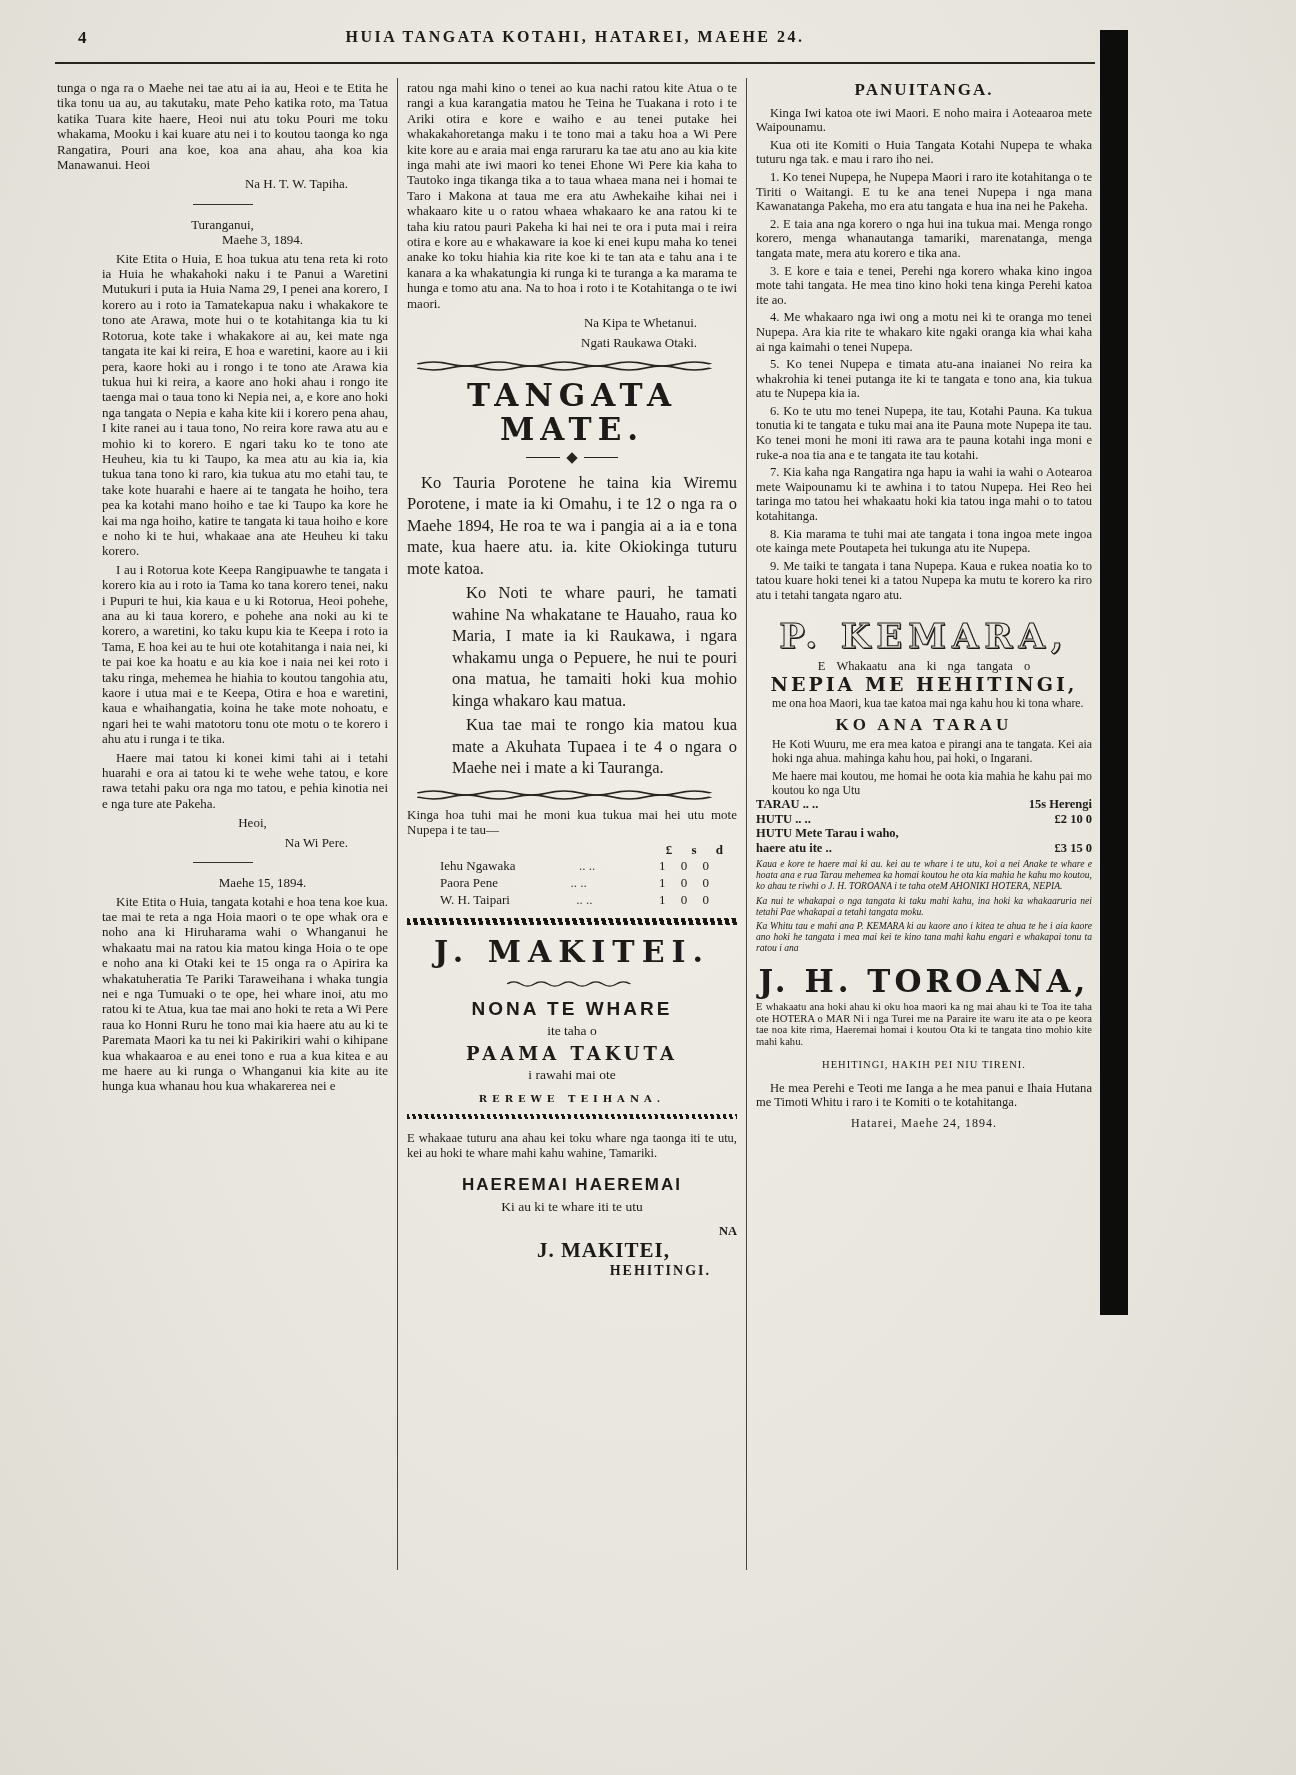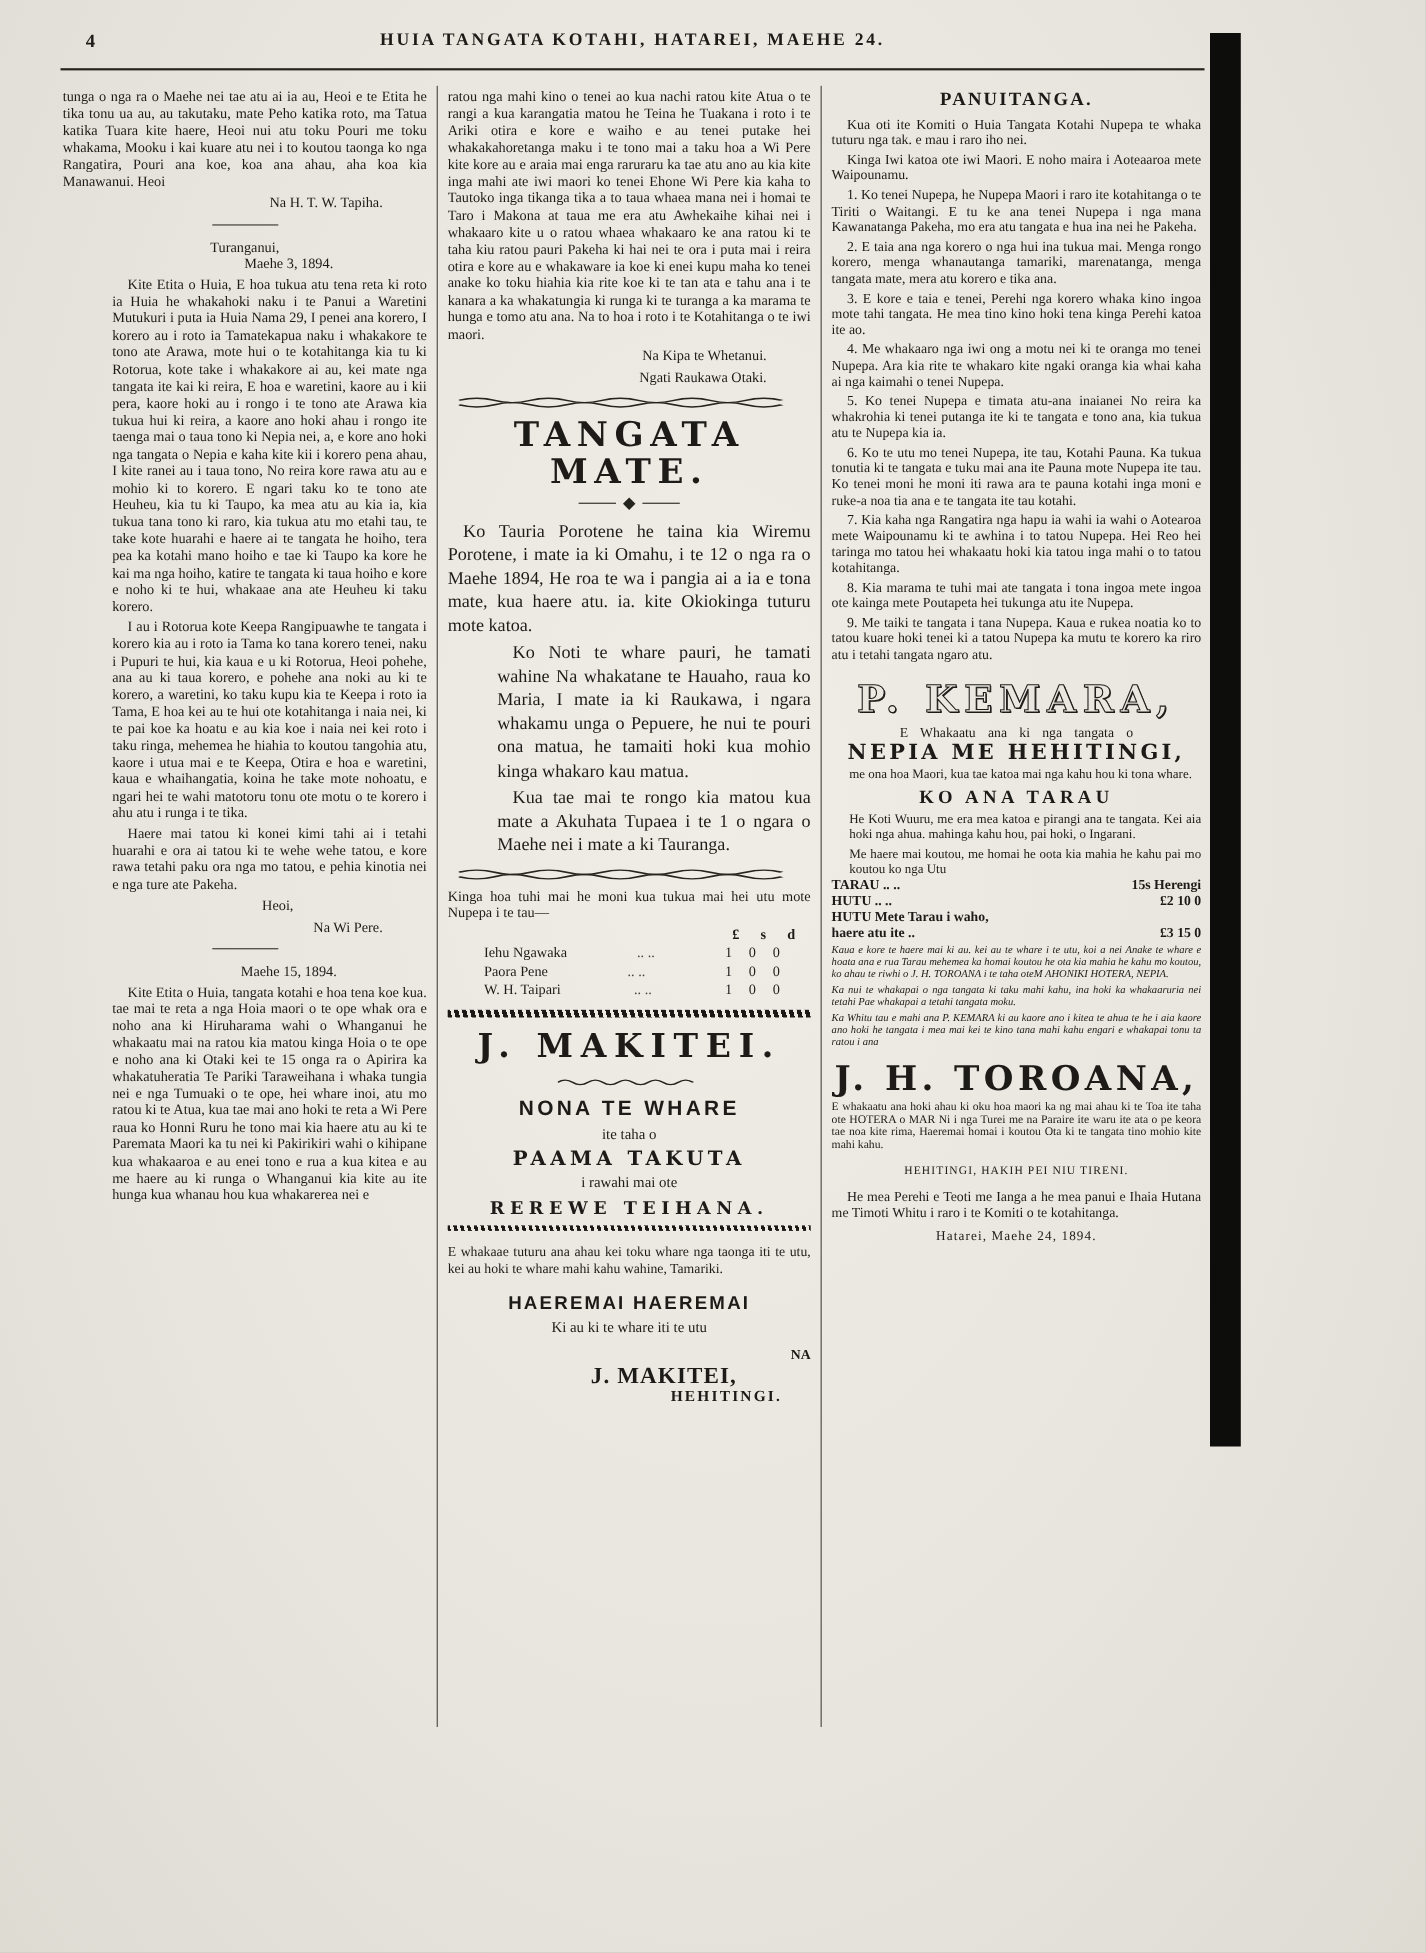--- a/index.html
+++ b/index.html
@@ -53,21 +53,21 @@
   .hatch { height:7px; background:repeating-linear-gradient(75deg,#1a1916 0 4px, rgba(0,0,0,0) 4px 7px); margin:10px 0; }
   .hatch2 { height:5px; background:repeating-linear-gradient(75deg,#1a1916 0 3px, rgba(0,0,0,0) 3px 6px); margin:8px 0; }
 
   .ad-name { font-family:"DejaVu Serif", serif; text-align:center; text-indent:0; font-weight:bold;
     font-size:30px; letter-spacing:7px; margin:8px 0 0 0; line-height:34px; }
   .ad-line-big  { font-family:"Liberation Sans", sans-serif; font-weight:bold; font-size:19px;
     text-align:center; text-indent:0; letter-spacing:3px; margin-top:12px; }
   .ad-line-sm   { text-align:center; text-indent:0; font-size:13.5px; margin-top:6px; }
   .ad-line-slab { font-family:"DejaVu Serif", serif; font-weight:bold; font-size:18px;
     text-align:center; text-indent:0; letter-spacing:4px; margin-top:8px; }
-  .ad-line-out  { font-family:"DejaVu Serif", serif; font-weight:bold; font-size:16px;
+  .ad-line-out  { font-family:"DejaVu Serif", serif; font-weight:bold; font-size:10px;
     text-align:center; text-indent:0; letter-spacing:5px; margin-top:8px; }
   .ad-body { font-size:12.5px; line-height:15px; margin-top:12px; }
   .haeremai { font-family:"Liberation Sans", sans-serif; font-weight:bold; font-size:17px;
     letter-spacing:2px; text-align:center; text-indent:0; margin-top:16px; }
   .na-left { text-align:right; text-indent:0; font-size:12.5px; margin-top:10px; font-weight:bold; }
   .mak-sig { text-align:center; text-indent:6ch; font-weight:bold; font-size:21px; margin-top:4px; letter-spacing:1px; }
   .mak-sig2 { text-align:right; text-indent:0; font-weight:bold; font-size:14px; letter-spacing:2px; padding-right:26px; margin-top:4px; }
 
   .pan-title { text-align:center; text-indent:0; font-weight:bold; font-size:17px; letter-spacing:2px; margin-bottom:8px; }
   .pan p { margin-top:3px; }
@@ -134,21 +134,21 @@
 
     <p class="tm-title">TANGATA MATE.</p>
     <div class="orn">
       <span class="bar"></span>
         <span class="dia"></span>
         <span class="bar"></span>
     </div>
     <div class="tm-body">
       <p class="ind">Ko Tauria Porotene he taina kia Wiremu Porotene, i mate ia ki Omahu, i te 12 o nga ra o Maehe 1894, He roa te wa i pangia ai a ia e tona mate, kua haere atu. ia. kite Okiokinga tuturu mote katoa.</p>
       <p class="ind sp">Ko Noti te whare pauri, he tamati wahine Na whakatane te Hauaho, raua ko Maria, I mate ia ki Raukawa, i ngara whakamu unga o Pepuere, he nui te pouri ona matua, he tamaiti hoki kua mohio kinga whakaro kau matua.</p>
-      <p class="ind sp">Kua tae mai te rongo kia matou kua mate a Akuhata Tupaea i te 1 o ngara o Maehe nei i mate a ki Tauranga.</p>
+      <p class="ind sp">Kua tae mai te rongo kia matou kua mate a Akuhata Tupaea i te 4 o ngara o Maehe nei i mate a ki Tauranga.</p>
     </div>
 
     <svg class="wave-div" width="310" height="12" viewBox="0 0 76 12" preserveAspectRatio="none">
       <path d="M0 4 q4 -4 8 0 t8 0 t8 0 t8 0 t8 0 t8 0 t8 0 t8 0 t8 0" stroke="#26241f" stroke-width="1.2" fill="none"></path>
       <path d="M0 8 q4 4 8 0 t8 0 t8 0 t8 0 t8 0 t8 0 t8 0 t8 0 t8 0" stroke="#26241f" stroke-width="1.2" fill="none"></path>
     </svg>
 
     <div class="money">
       <p>Kinga hoa tuhi mai he moni kua tukua mai hei utu mote Nupepa i te tau—</p>
       <div class="money-head">£ s d</div>
@@ -187,22 +187,22 @@
       <p class="ad-line-sm">Ki au ki te whare iti te utu</p>
       <p class="na-left">NA</p>
       <p class="mak-sig">J. MAKITEI,</p>
       <p class="mak-sig2">HEHITINGI.</p>
     </div>
   </div>
 
   <div class="col col3">
     <div class="pan">
       <p class="pan-title">PANUITANGA.</p>
+      <p class="ind">Kinga Iwi katoa ote iwi Maori. E noho maira i Aoteaaroa mete Waipounamu.</p>
       <p class="ind">Kua oti ite Komiti o Huia Tangata Kotahi Nupepa te whaka tuturu nga tak. e mau i raro iho nei.</p>
-      <p class="ind">Kinga Iwi katoa ote iwi Maori. E noho maira i Aoteaaroa mete Waipounamu.</p>
       <p class="ind">1. Ko tenei Nupepa, he Nupepa Maori i raro ite kotahitanga o te Tiriti o Waitangi. E tu ke ana tenei Nupepa i nga mana Kawanatanga Pakeha, mo era atu tangata e hua ina nei he Pakeha.</p>
       <p class="ind">2. E taia ana nga korero o nga hui ina tukua mai. Menga rongo korero, menga whanautanga tamariki, marenatanga, menga tangata mate, mera atu korero e tika ana.</p>
       <p class="ind">3. E kore e taia e tenei, Perehi nga korero whaka kino ingoa mote tahi tangata. He mea tino kino hoki tena kinga Perehi katoa ite ao.</p>
       <p class="ind">4. Me whakaaro nga iwi ong a motu nei ki te oranga mo tenei Nupepa. Ara kia rite te whakaro kite ngaki oranga kia whai kaha ai nga kaimahi o tenei Nupepa.</p>
       <p class="ind">5. Ko tenei Nupepa e timata atu-ana inaianei No reira ka whakrohia ki tenei putanga ite      ki te tangata e tono ana, kia tukua atu te Nupepa kia ia.</p>
       <p class="ind">6. Ko te utu mo tenei Nupepa, ite tau, Kotahi Pauna. Ka tukua tonutia ki te tangata e tuku mai ana ite Pauna mote Nupepa ite tau. Ko tenei moni he moni iti rawa ara te pauna kotahi inga moni e ruke-a noa tia ana e te tangata ite tau kotahi.</p>
       <p class="ind">7. Kia kaha nga Rangatira nga hapu ia wahi ia wahi o Aotearoa mete Waipounamu ki te awhina i to tatou Nupepa. Hei Reo hei taringa mo tatou hei whakaatu hoki kia tatou inga mahi o to tatou kotahitanga.</p>
       <p class="ind">8. Kia marama te tuhi mai ate tangata i tona ingoa mete ingoa ote kainga mete Poutapeta hei tukunga atu ite Nupepa.</p>
       <p class="ind">9. Me taiki te tangata i tana Nupepa. Kaua e rukea noatia ko to tatou kuare hoki tenei ki a tatou Nupepa ka mutu te korero ka riro atu i tetahi tangata ngaro atu.</p>
     </div>

